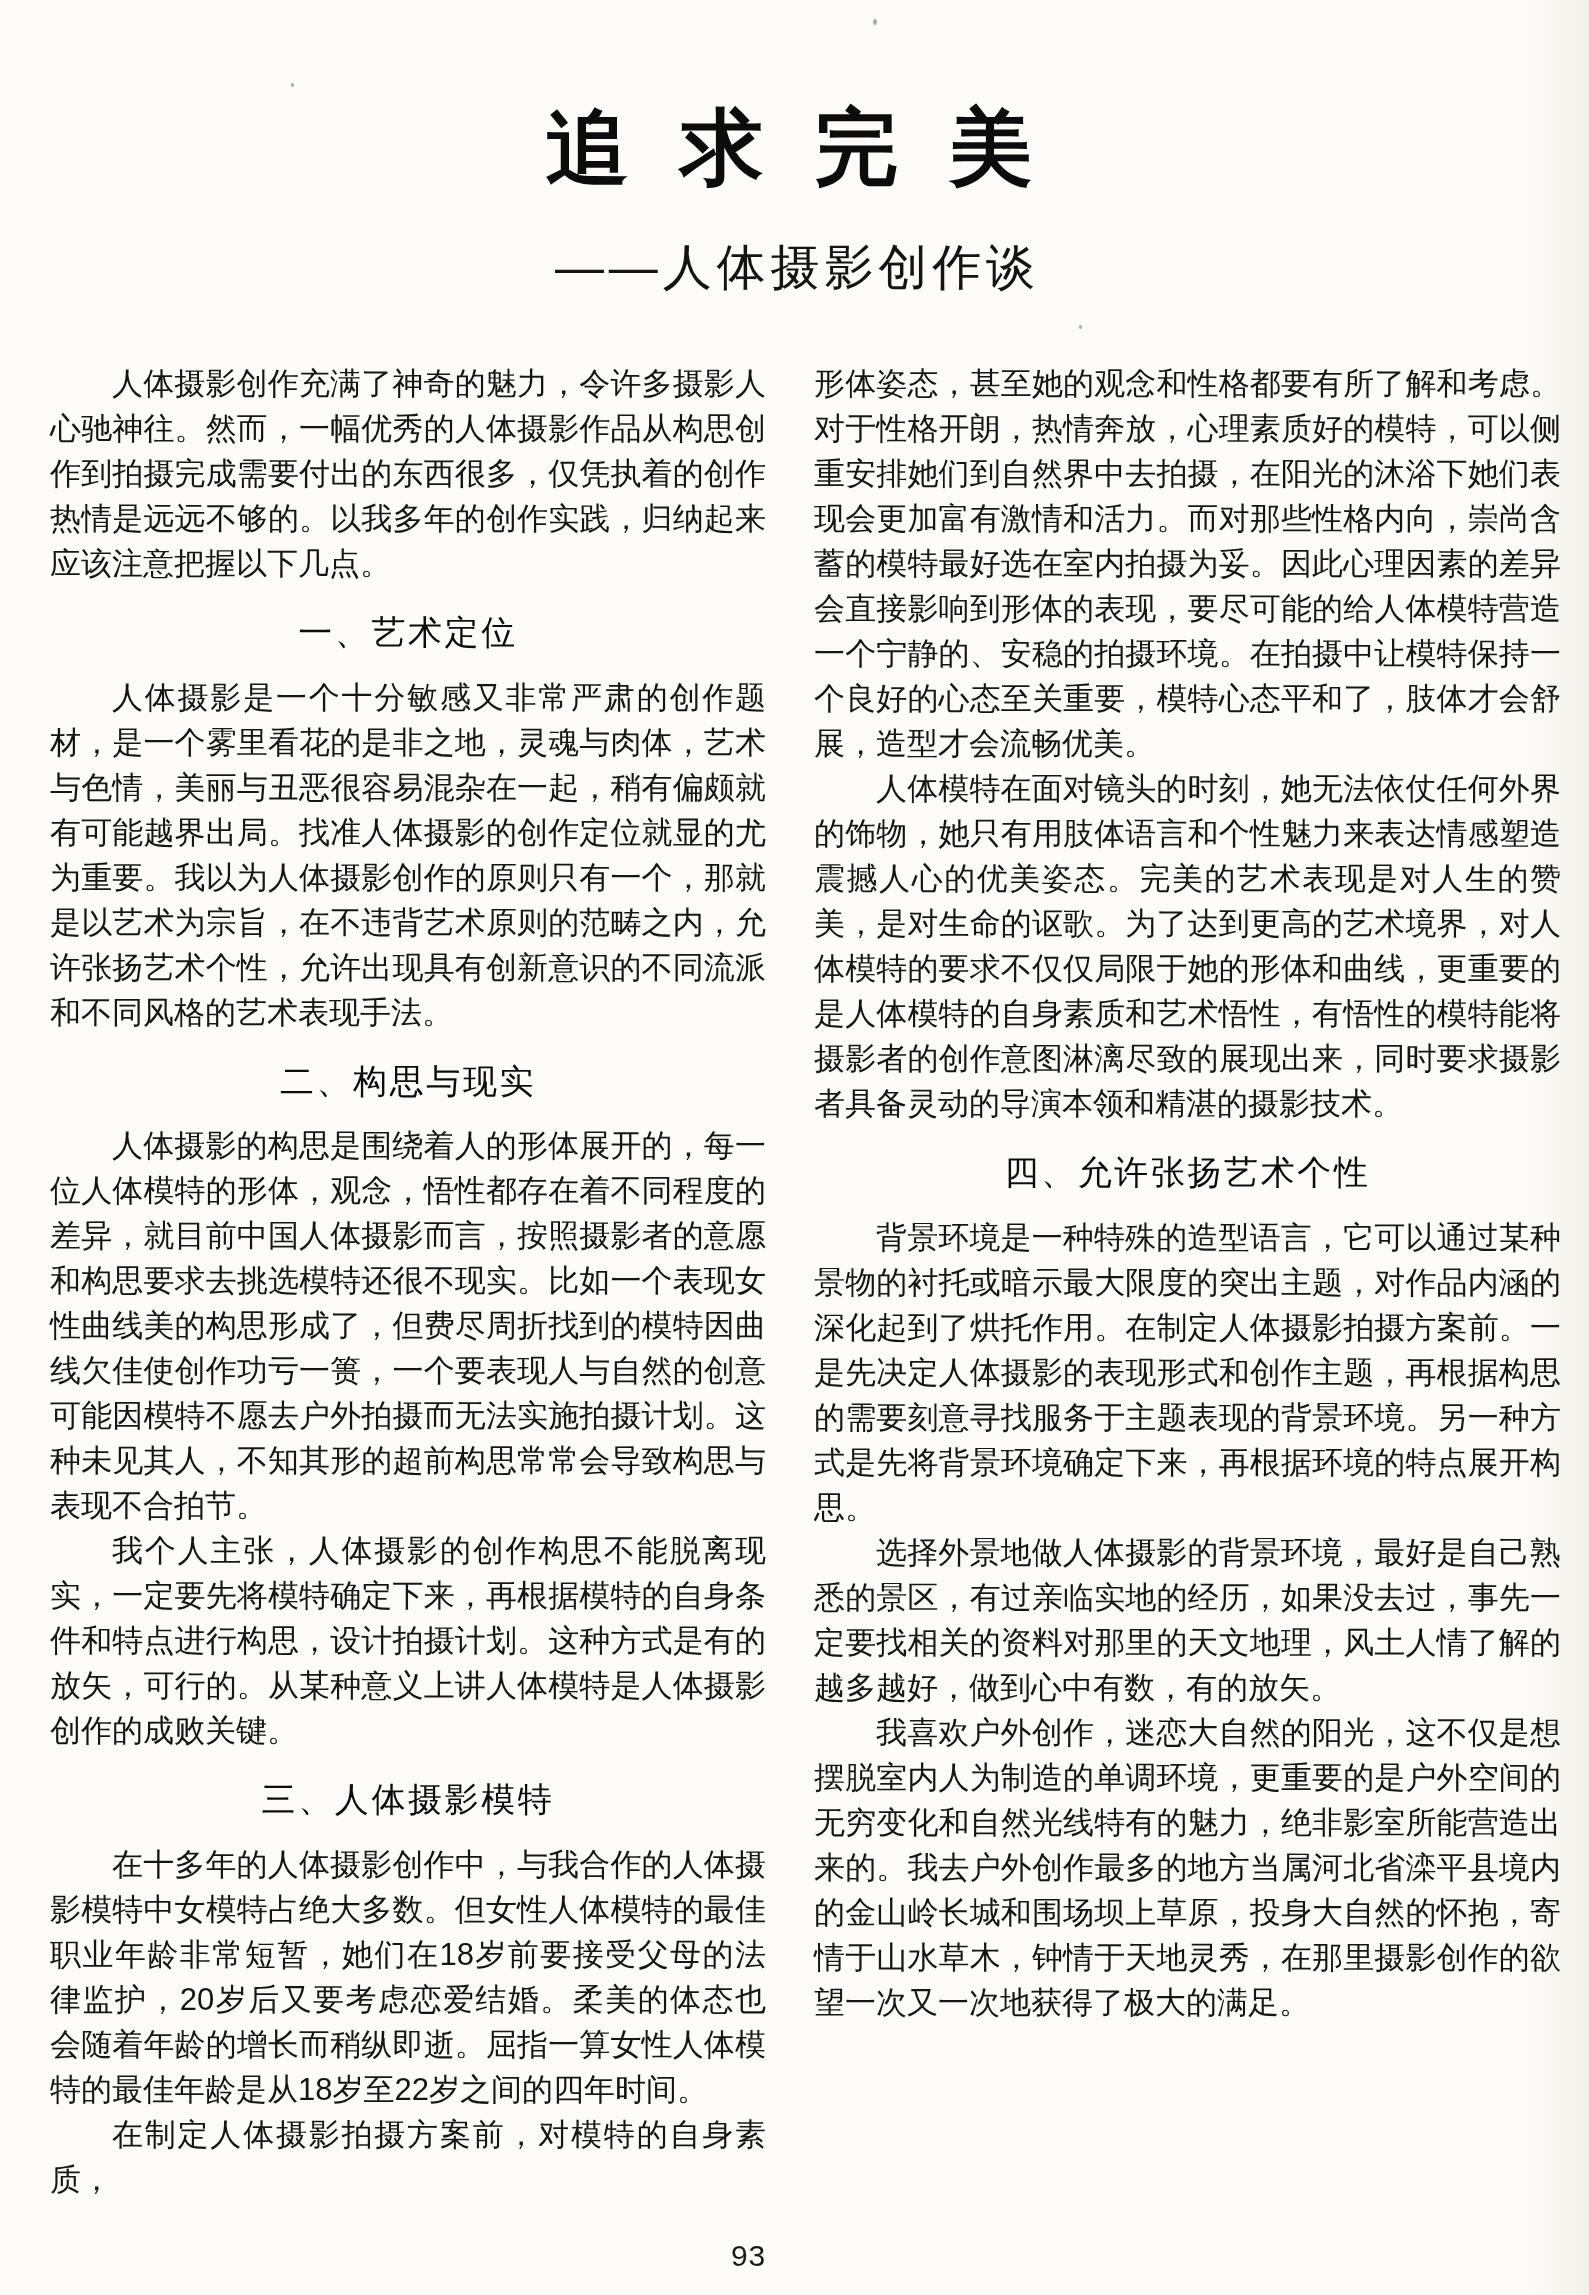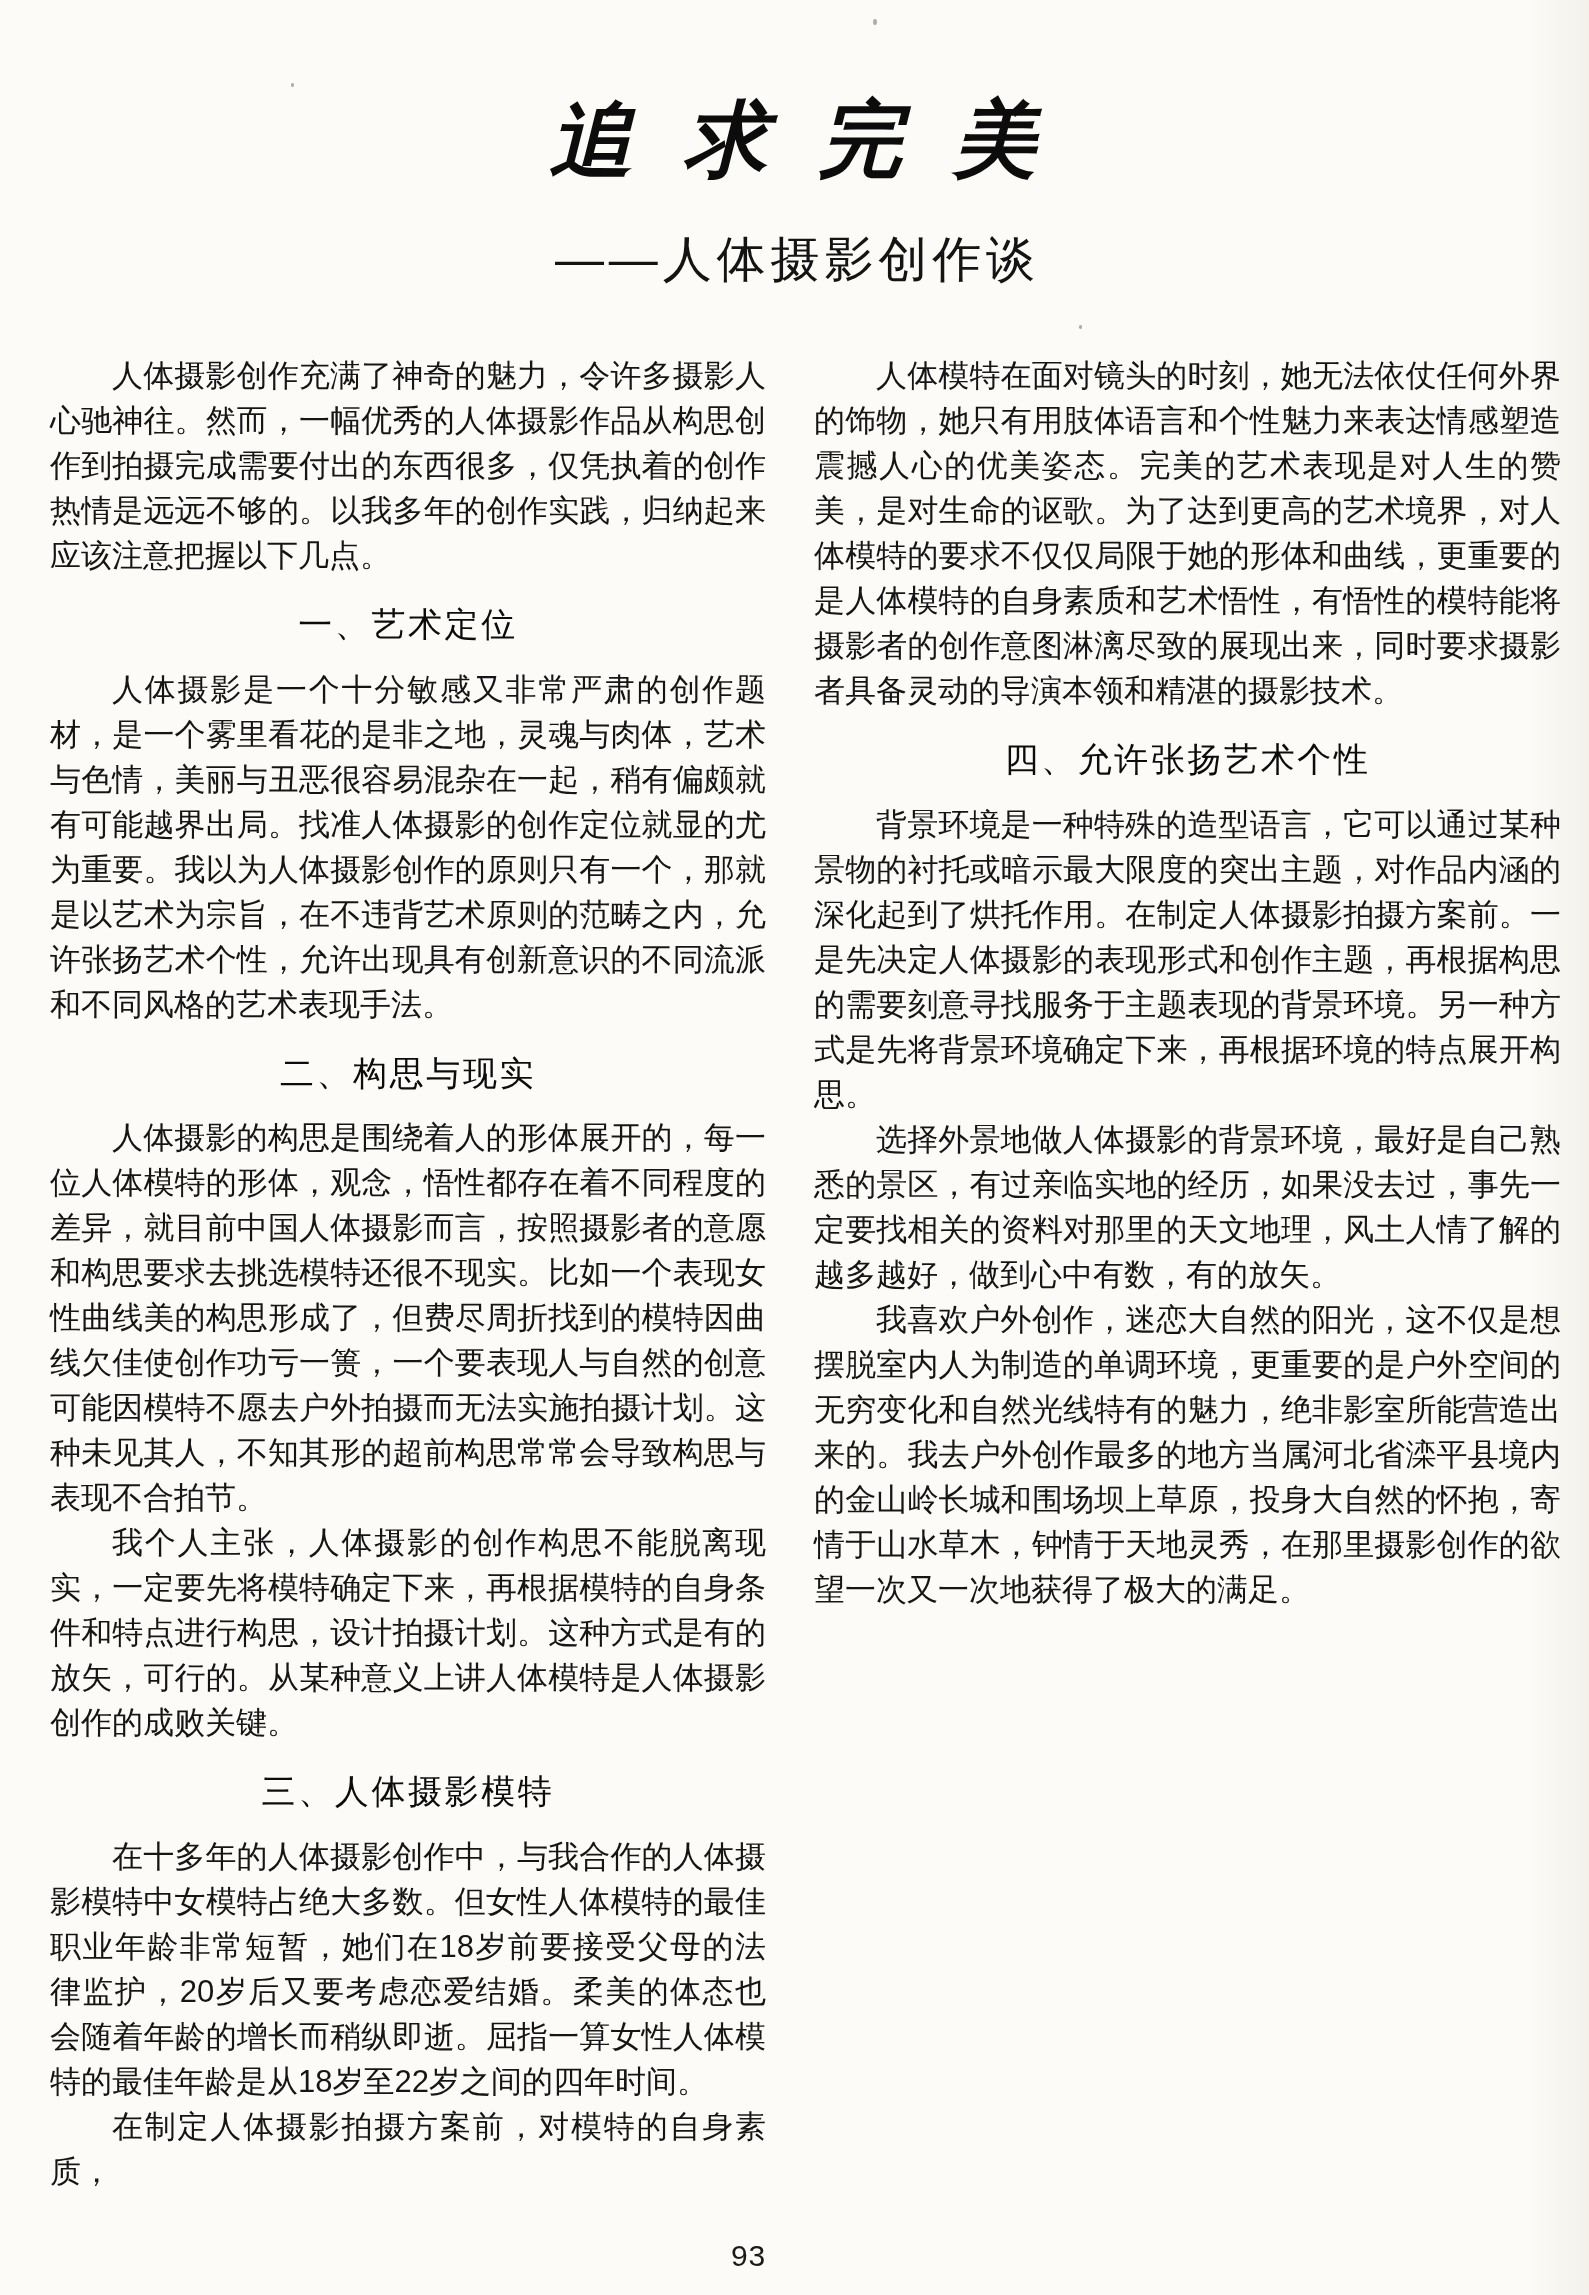--- a/index.html
+++ b/index.html
@@ -9,28 +9,27 @@
     height:2295px;
     margin:0 auto;
     background:linear-gradient(90deg,#fcfbf8 0%,#fcfbf8 96%,#f3f1ea 100%);
     color:#121212;
     font-family:"Liberation Sans", sans-serif;
     overflow:hidden;
   }
   .speck{position:absolute;background:#8a8a8a;border-radius:50%;opacity:.7;}
   .masthead{padding-top:81px;text-align:center;}
   .doc-title{
-    margin:4px;
+    margin:12px;
     font-size:83px;
     font-weight:700;
     letter-spacing:.62em;
     margin-left:.62em; 
     color:#0c0c0c;
     white-space:nowrap;
-    font-style:italic;
   }
   .doc-subtitle{
     margin:30px 0 0 0;
     font-size:49px;
     font-weight:500;
     letter-spacing:.1em;
     margin-left:.1em;
     color:#141414;
     white-space:nowrap;
     text-align:center;
@@ -91,20 +90,21 @@
         <h3 class="section-heading">一、艺术定位</h3>
         <p class="para indent">人体摄影是一个十分敏感又非常严肃的创作题材，是一个雾里看花的是非之地，灵魂与肉体，艺术与色情，美丽与丑恶很容易混杂在一起，稍有偏颇就有可能越界出局。找准人体摄影的创作定位就显的尤为重要。我以为人体摄影创作的原则只有一个，那就是以艺术为宗旨，在不违背艺术原则的范畴之内，允许张扬艺术个性，允许出现具有创新意识的不同流派和不同风格的艺术表现手法。</p>
         <h3 class="section-heading">二、构思与现实</h3>
         <p class="para indent">人体摄影的构思是围绕着人的形体展开的，每一位人体模特的形体，观念，悟性都存在着不同程度的差异，就目前中国人体摄影而言，按照摄影者的意愿和构思要求去挑选模特还很不现实。比如一个表现女性曲线美的构思形成了，但费尽周折找到的模特因曲线欠佳使创作功亏一篑，一个要表现人与自然的创意可能因模特不愿去户外拍摄而无法实施拍摄计划。这种未见其人，不知其形的超前构思常常会导致构思与表现不合拍节。</p>
         <p class="para indent">我个人主张，人体摄影的创作构思不能脱离现实，一定要先将模特确定下来，再根据模特的自身条件和特点进行构思，设计拍摄计划。这种方式是有的放矢，可行的。从某种意义上讲人体模特是人体摄影创作的成败关键。</p>
         <h3 class="section-heading">三、人体摄影模特</h3>
         <p class="para indent">在十多年的人体摄影创作中，与我合作的人体摄影模特中女模特占绝大多数。但女性人体模特的最佳职业年龄非常短暂，她们在18岁前要接受父母的法律监护，20岁后又要考虑恋爱结婚。柔美的体态也会随着年龄的增长而稍纵即逝。屈指一算女性人体模特的最佳年龄是从18岁至22岁之间的四年时间。</p>
         <p class="para indent">在制定人体摄影拍摄方案前，对模特的自身素质，</p>
       </div>
     <div class="col col-right">
+        <p class="para">形体姿态，甚至她的观念和性格都要有所了解和考虑。对于性格开朗，热情奔放，心理素质好的模特，可以侧重安排她们到自然界中去拍摄，在阳光的沐浴下她们表现会更加富有激情和活力。而对那些性格内向，崇尚含蓄的模特最好选在室内拍摄为妥。因此心理因素的差异会直接影响到形体的表现，要尽可能的给人体模特营造一个宁静的、安稳的拍摄环境。在拍摄中让模特保持一个良好的心态至关重要，模特心态平和了，肢体才会舒展，造型才会流畅优美。</p>
         <p class="para indent">人体模特在面对镜头的时刻，她无法依仗任何外界的饰物，她只有用肢体语言和个性魅力来表达情感塑造震撼人心的优美姿态。完美的艺术表现是对人生的赞美，是对生命的讴歌。为了达到更高的艺术境界，对人体模特的要求不仅仅局限于她的形体和曲线，更重要的是人体模特的自身素质和艺术悟性，有悟性的模特能将摄影者的创作意图淋漓尽致的展现出来，同时要求摄影者具备灵动的导演本领和精湛的摄影技术。</p>
         <h3 class="section-heading">四、允许张扬艺术个性</h3>
         <p class="para indent">背景环境是一种特殊的造型语言，它可以通过某种景物的衬托或暗示最大限度的突出主题，对作品内涵的深化起到了烘托作用。在制定人体摄影拍摄方案前。一是先决定人体摄影的表现形式和创作主题，再根据构思的需要刻意寻找服务于主题表现的背景环境。另一种方式是先将背景环境确定下来，再根据环境的特点展开构思。</p>
         <p class="para indent">选择外景地做人体摄影的背景环境，最好是自己熟悉的景区，有过亲临实地的经历，如果没去过，事先一定要找相关的资料对那里的天文地理，风土人情了解的越多越好，做到心中有数，有的放矢。</p>
         <p class="para indent">我喜欢户外创作，迷恋大自然的阳光，这不仅是想摆脱室内人为制造的单调环境，更重要的是户外空间的无穷变化和自然光线特有的魅力，绝非影室所能营造出来的。我去户外创作最多的地方当属河北省滦平县境内的金山岭长城和围场坝上草原，投身大自然的怀抱，寄情于山水草木，钟情于天地灵秀，在那里摄影创作的欲望一次又一次地获得了极大的满足。</p>
       </div>
   </div>
 
   <div class="footer">93</div>
 

